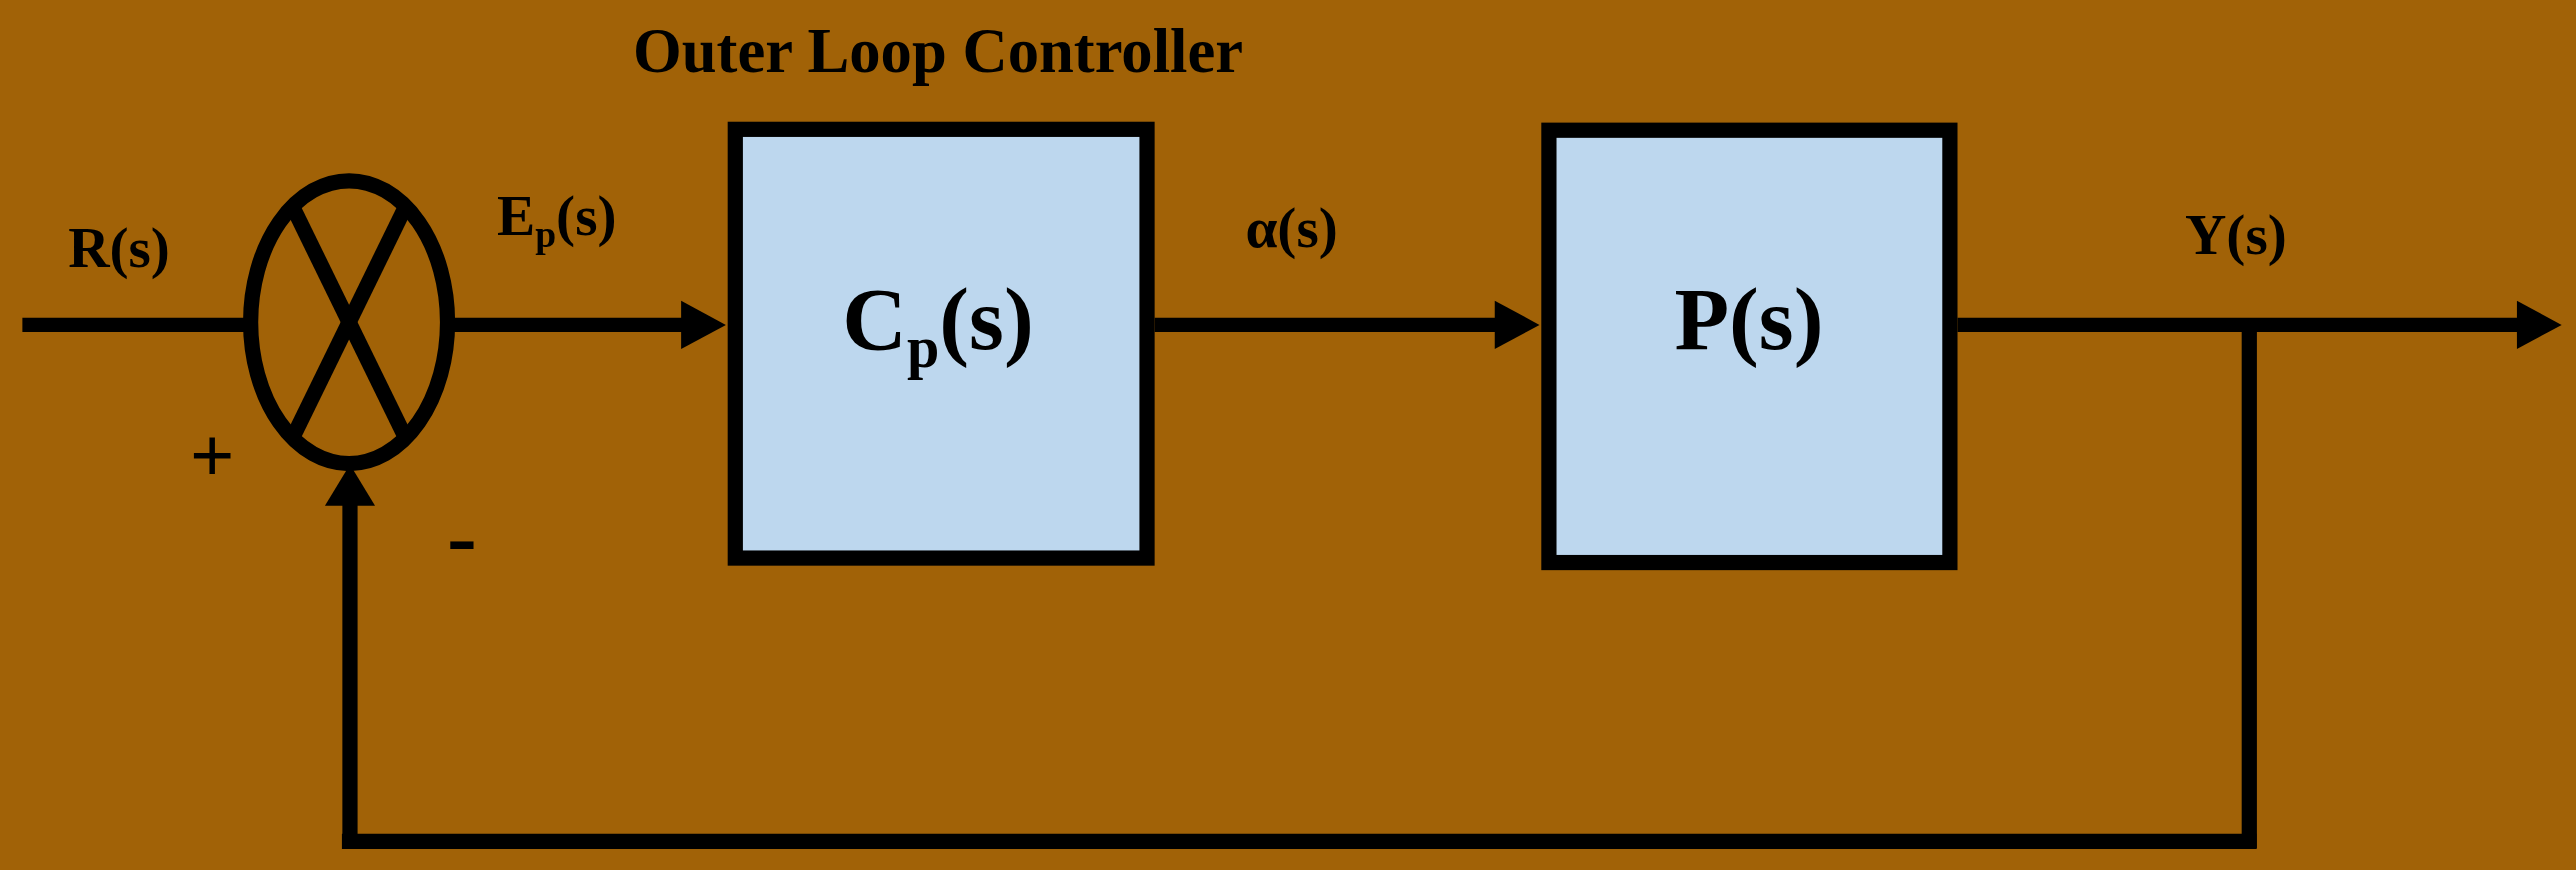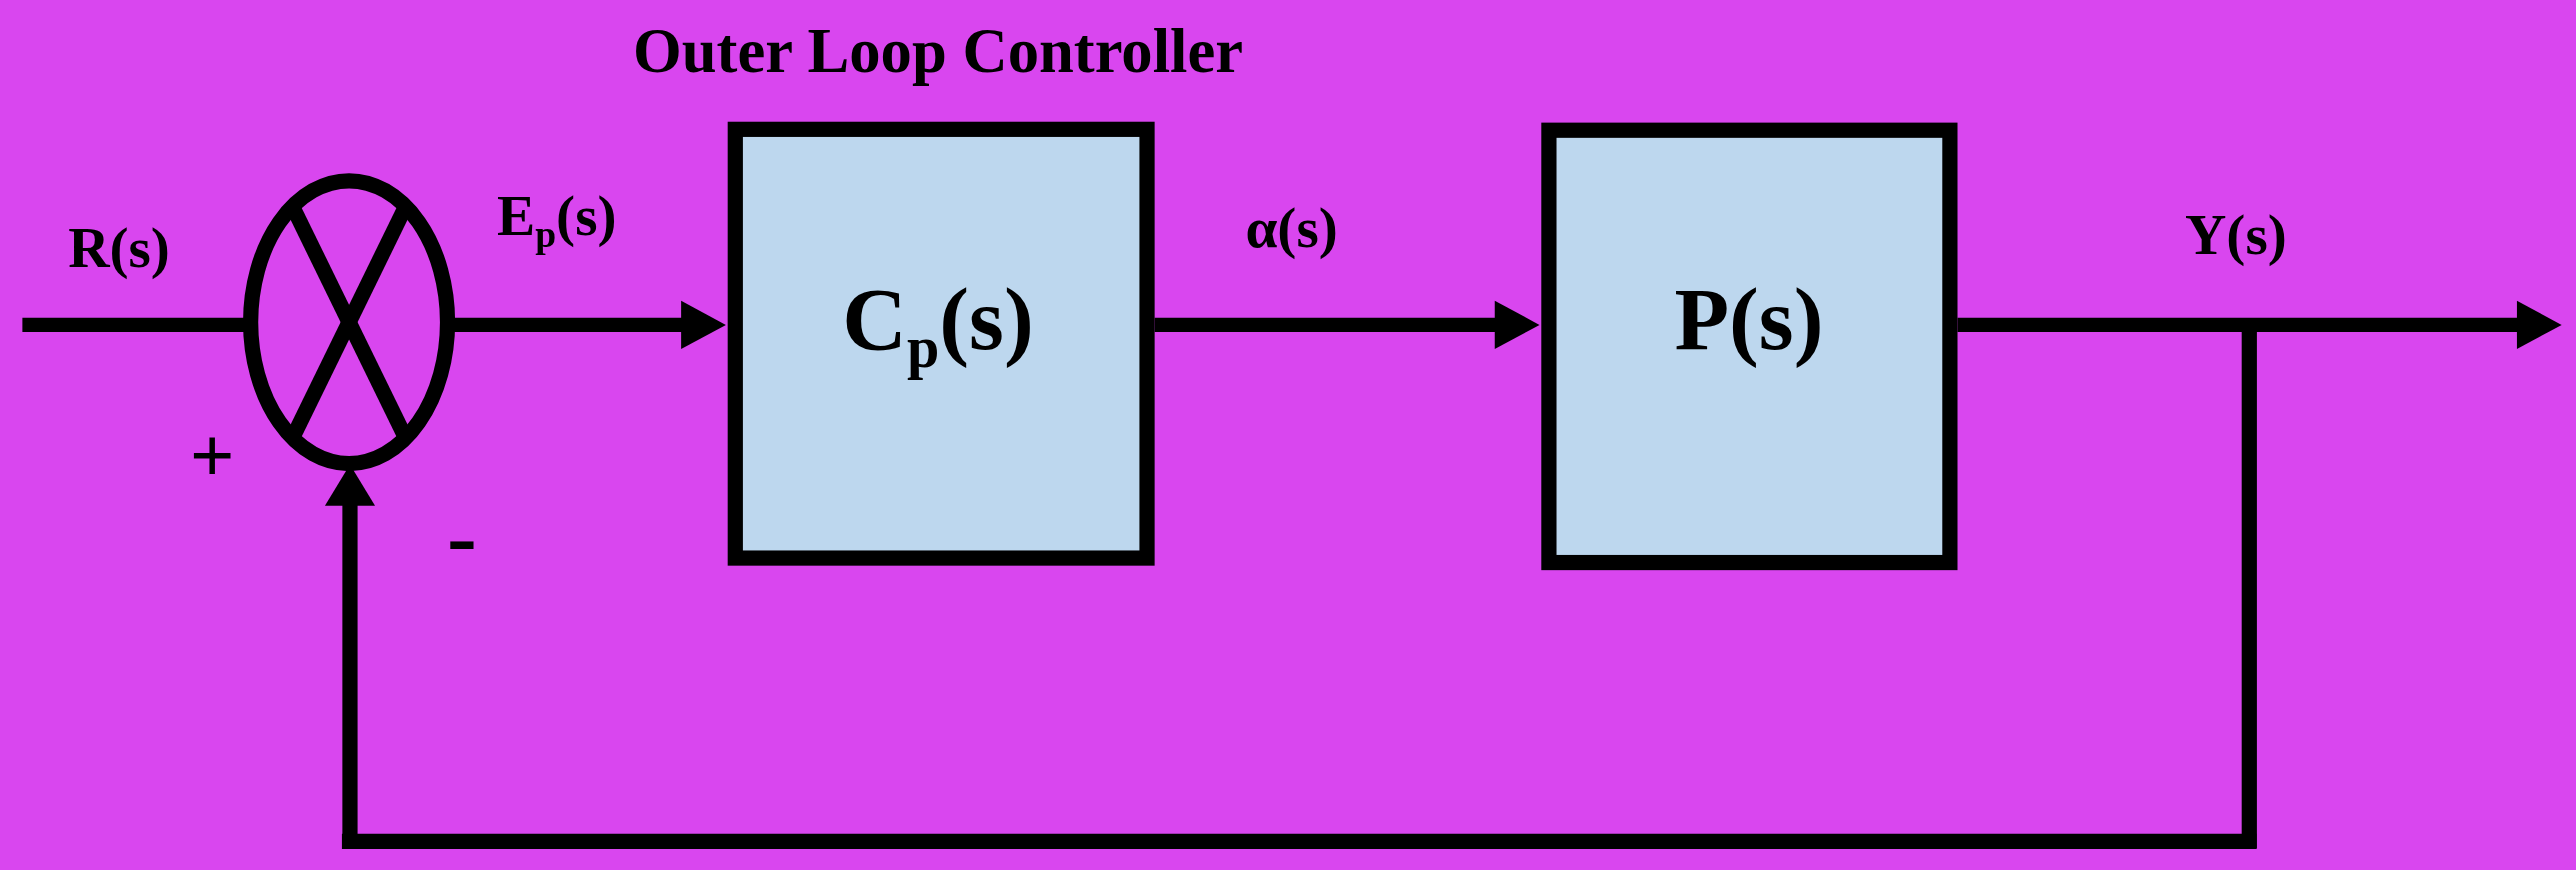--- a/index.html
+++ b/index.html
@@ -3,21 +3,21 @@
 <meta charset="utf-8">
 <style>
   html, body {
     margin: 0;
     padding: 0;
     background: #ffffff;
   }
   .canvas-wrap {
     width: 2576px;
     height: 870px;
-    background: #d946ef;
+    background: #a16207;
     position: relative;
     text-align: center;
   }
   svg {
     display: block;
   }
   text {
     font-family: "Liberation Serif", "DejaVu Serif", serif;
     font-weight: bold;
     fill: #000000;

